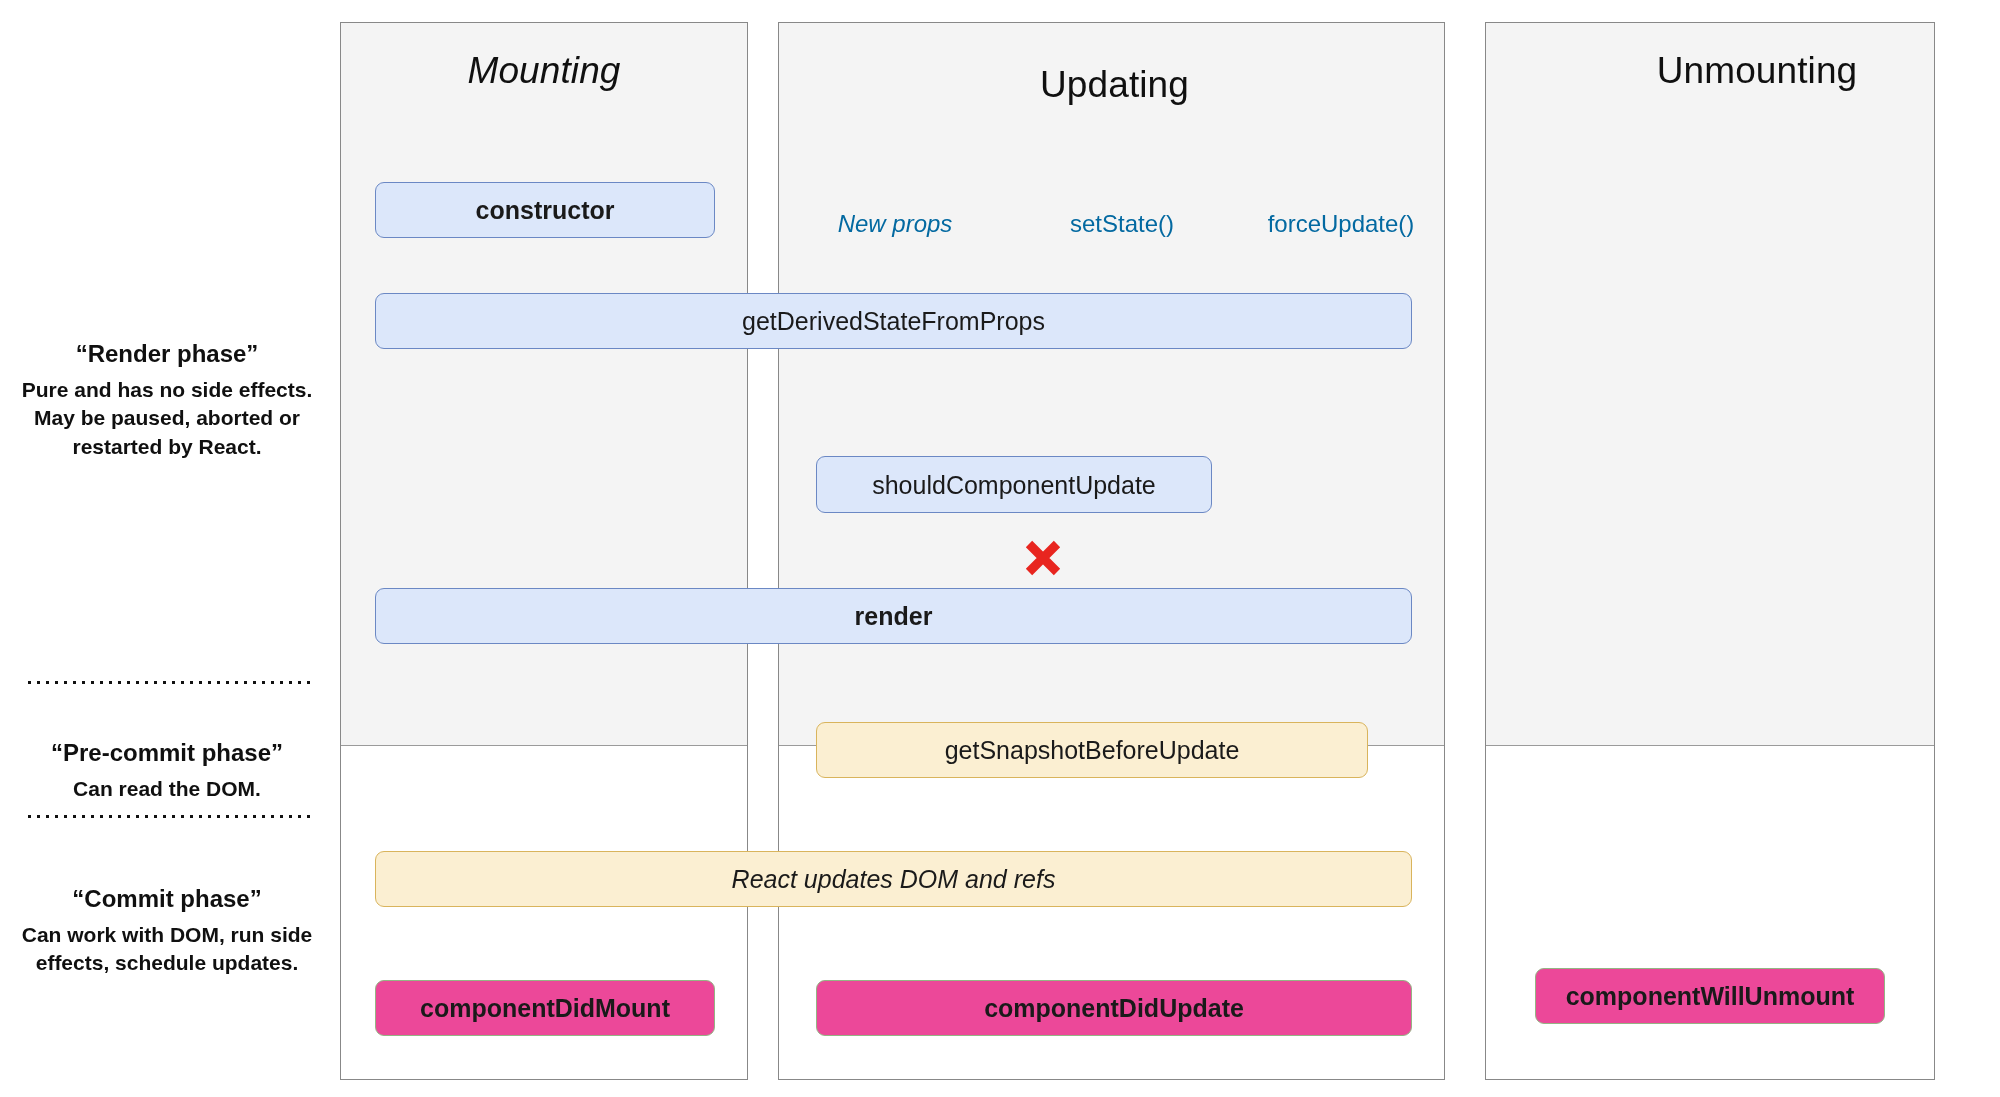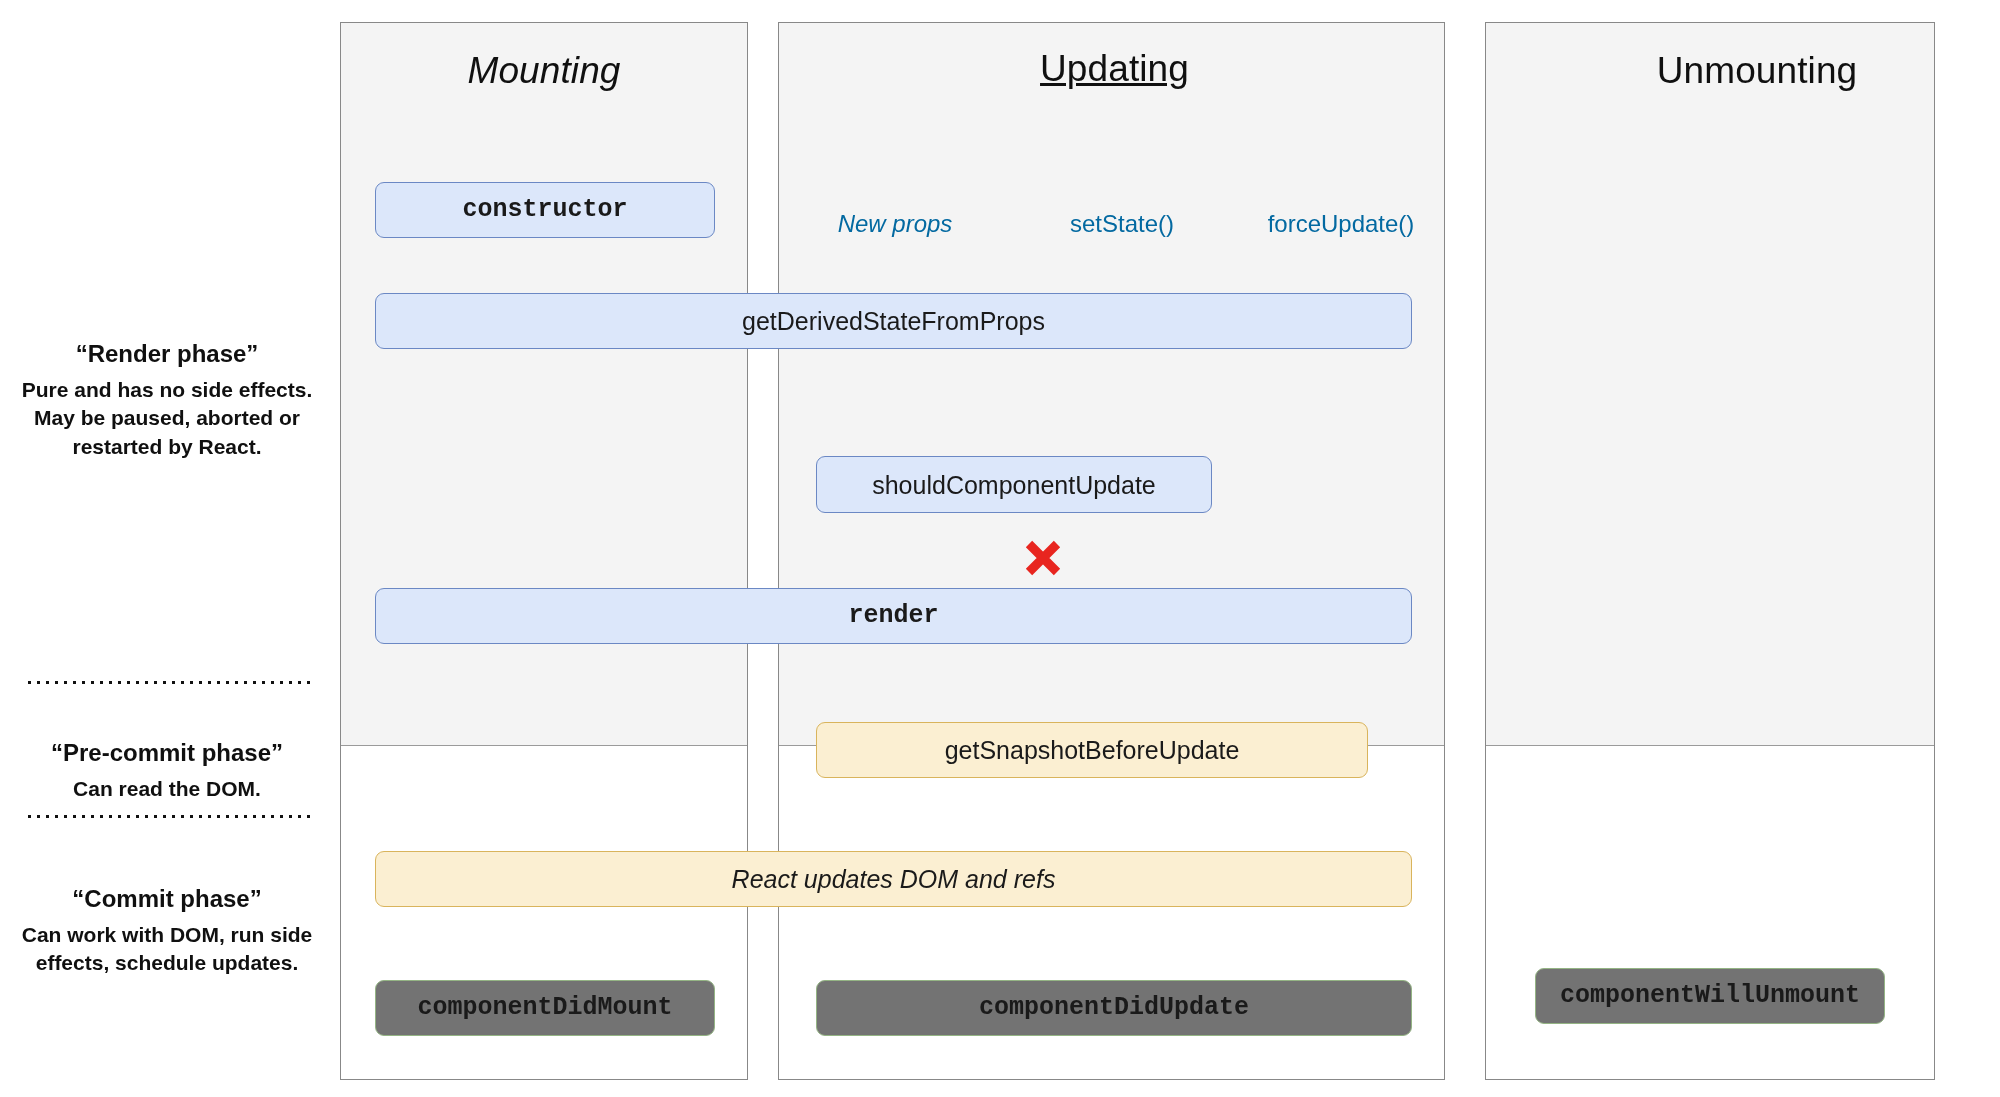--- a/index.html
+++ b/index.html
@@ -51,22 +51,22 @@
     display: flex;
     align-items: center;
     justify-content: center;
     text-align: center;
     font-size: 25px;
     line-height: 1.2;
     white-space: nowrap;
   }
   .lbox.blue   { background: #dce7fa; border: 1.5px solid #6b88c4; }
   .lbox.yellow { background: #fbefd2; border: 1.5px solid #d9b45c; }
-  .lbox.green  { background: #737373; border: 1.5px solid #94b484; }
-  .lbox.bold   { font-weight: bold; font-family: Liberation Mono, monospace; }
+  .lbox.green  { background: #ec4899; border: 1.5px solid #94b484; }
+  .lbox.bold   { font-weight: bold; }
   .lbox.italic { font-style: italic; }
 
   
   .trigger {
     position: absolute;
     font-size: 24px;
     text-align: center;
     white-space: nowrap;
     color: #0369a1;
   }
@@ -155,21 +155,21 @@
   <div class="col-panel" style="left:340px; top:22px; width:408px; height:1058px;"></div>
   <div class="col-shade" style="left:341px; top:23px; width:406px; height:723px;"></div>
 
   <div class="col-panel" style="left:778px; top:22px; width:667px; height:1058px;"></div>
   <div class="col-shade" style="left:779px; top:23px; width:665px; height:723px;"></div>
 
   <div class="col-panel" style="left:1485px; top:22px; width:450px; height:1058px;"></div>
   <div class="col-shade" style="left:1486px; top:23px; width:448px; height:723px;"></div>
 
   <div class="col-title" style="left:340px; top:50px; width:408px;font-style:italic;">Mounting</div>
-  <div class="col-title" style="left:778px; top:48px; width:673px;text-decoration:underline;">Updating</div>
+  <div class="col-title" style="left:778px; top:64px; width:673px;">Updating</div>
   <div class="col-title" style="left:1485px; top:50px; width:544px;">Unmounting</div>
 
   <div class="phase" style="left:12px; top:340px; width:310px;">
     <div class="ph-title">“Render phase”</div>
     <div class="ph-desc">Pure and has no side effects. May be paused, aborted or restarted by React.</div>
   </div>
 
   <div class="dotrule" style="left:25px; top:680px; width:290px;"></div>
 
   <div class="phase" style="left:12px; top:739px; width:310px;">

